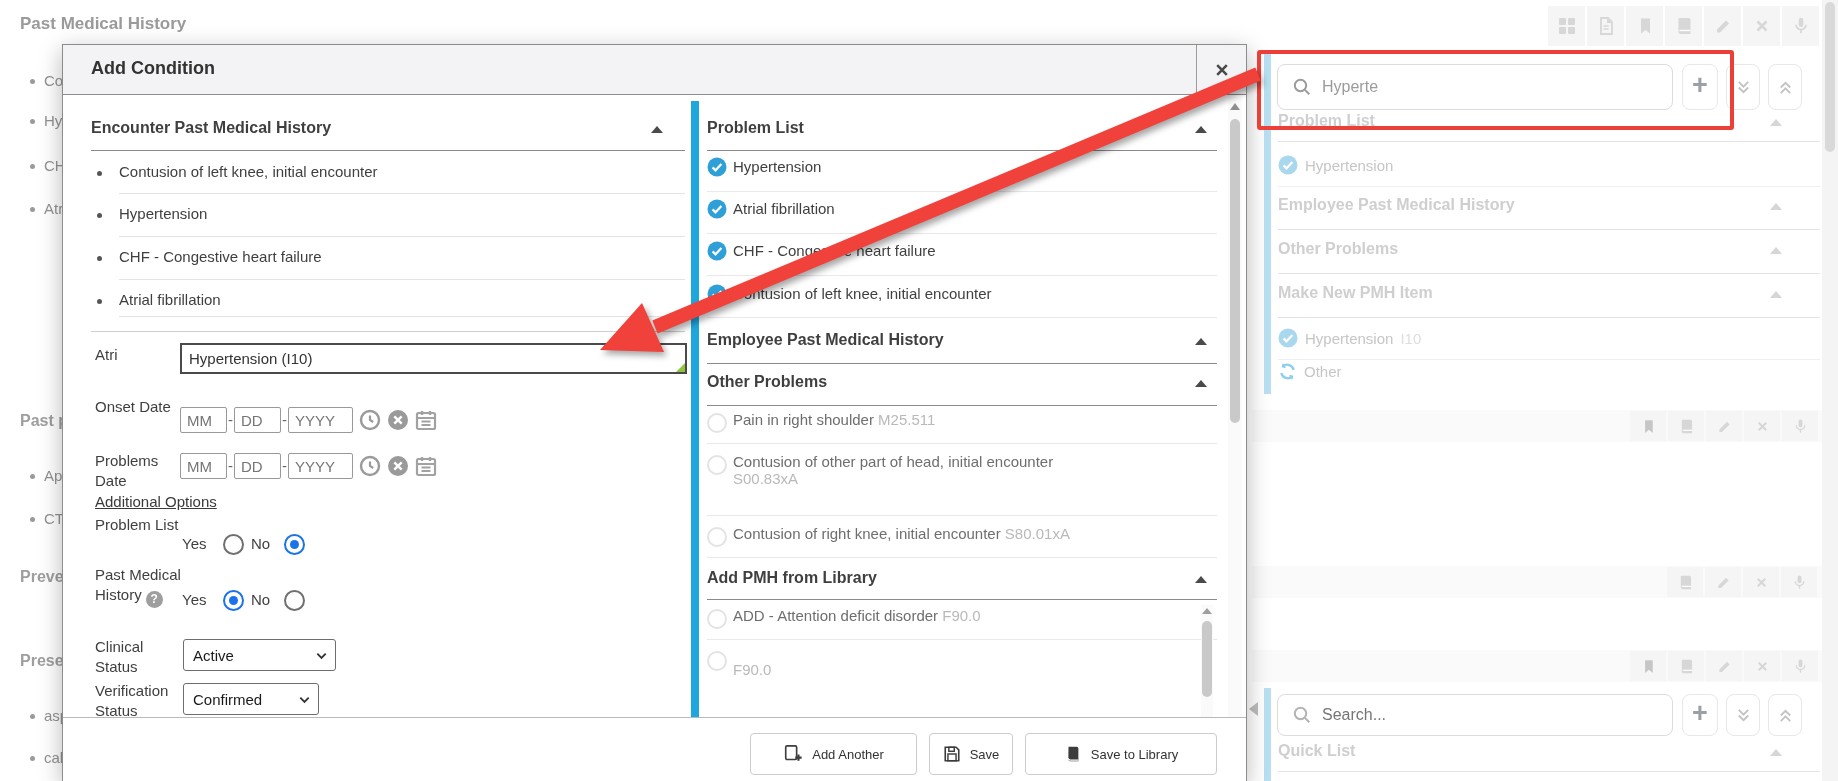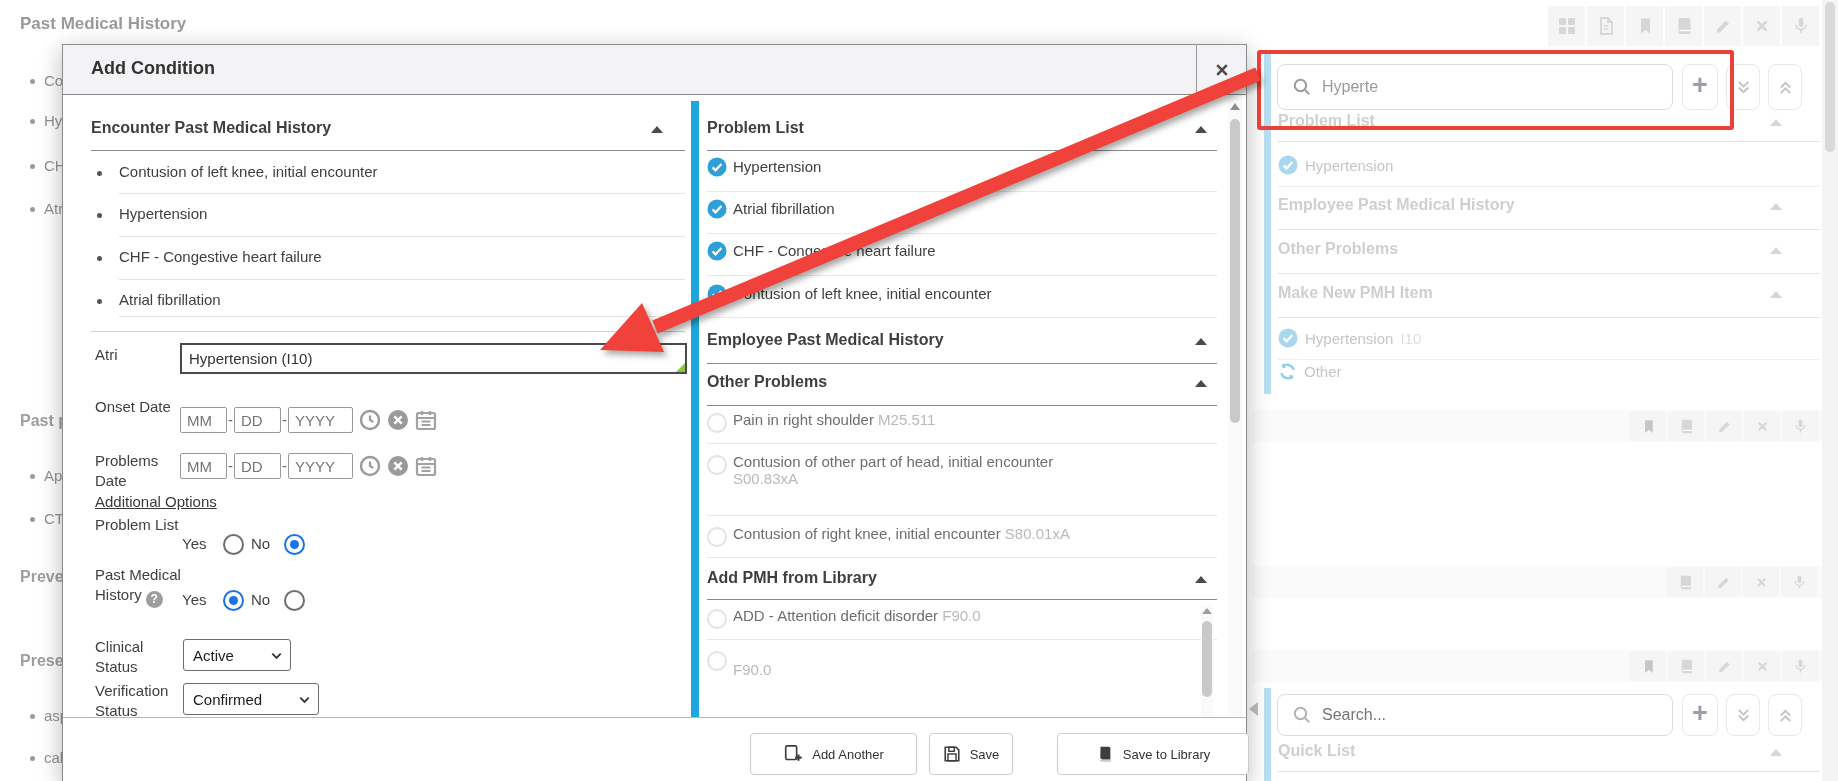--- a/index.html
+++ b/index.html
@@ -443,21 +443,21 @@
     <div class="rlbl" style="left:188px;top:490px;">No</div>
     <div class="radio sel" style="left:221px;top:489px;"></div>
 
     <div class="flabel" style="top:520px;"><span>Past Medical History</span><span class="help">?</span></div>
     <div class="rlbl" style="left:119px;top:546px;">Yes</div>
     <div class="radio sel" style="left:160px;top:545px;"></div>
     <div class="rlbl" style="left:188px;top:546px;">No</div>
     <div class="radio" style="left:221px;top:545px;"></div>
 
     <div class="flabel" style="top:592px;">Clinical Status</div>
-    <div class="fselect" style="left:120px;top:594px;width:108px;height:32px;">
+    <div class="fselect" style="left:120px;top:594px;width:153px;height:32px;">
       <span>Active</span>
       <svg width="13" height="13" viewBox="0 0 14 14">
           <path d="M2.5 5l4.5 4.5L11.5 5" fill="none" stroke="#333" stroke-width="2"></path>
         </svg>
     </div>
 
     <div class="flabel" style="top:636px;">Verification Status</div>
     <div class="fselect" style="left:120px;top:638px;width:136px;height:32px;">
       <span>Confirmed</span>
       <svg width="13" height="13" viewBox="0 0 14 14">
@@ -564,21 +564,21 @@
       <div class="btn" style="left:866px;top:15px;width:84px;height:42px;">
         <span style="display:flex;">
             <svg width="18" height="18" viewBox="0 0 20 20">
               <path d="M2.5 2.5h12l3 3v12h-15z" fill="none" stroke="#3d3d3d" stroke-width="1.8"></path>
               <rect x="5.5" y="10" width="9" height="7.5" fill="none" stroke="#3d3d3d" stroke-width="1.6"></rect>
               <rect x="6.5" y="2.5" width="6" height="4.5" fill="none" stroke="#3d3d3d" stroke-width="1.6"></rect>
             </svg>
           </span>
         <span>Save</span>
       </div>
-      <div class="btn" style="left:994px;top:15px;width:192px;height:42px;">
+      <div class="btn" style="left:962px;top:15px;width:192px;height:42px;">
         <span style="display:flex;">
             <svg width="18" height="18" viewBox="0 0 20 20">
               <path d="M5 2h9a2 2 0 012 2v14H7a2.2 2.2 0 01-2.2-2.2z" fill="#3d3d3d"></path>
               <path d="M4.8 14.6a2.2 2.2 0 002.2 2.2h9" fill="none" stroke="#fff" stroke-width="1.4"></path>
             </svg>
           </span>
         <span>Save to Library</span>
       </div>
     </div>
   </div>

